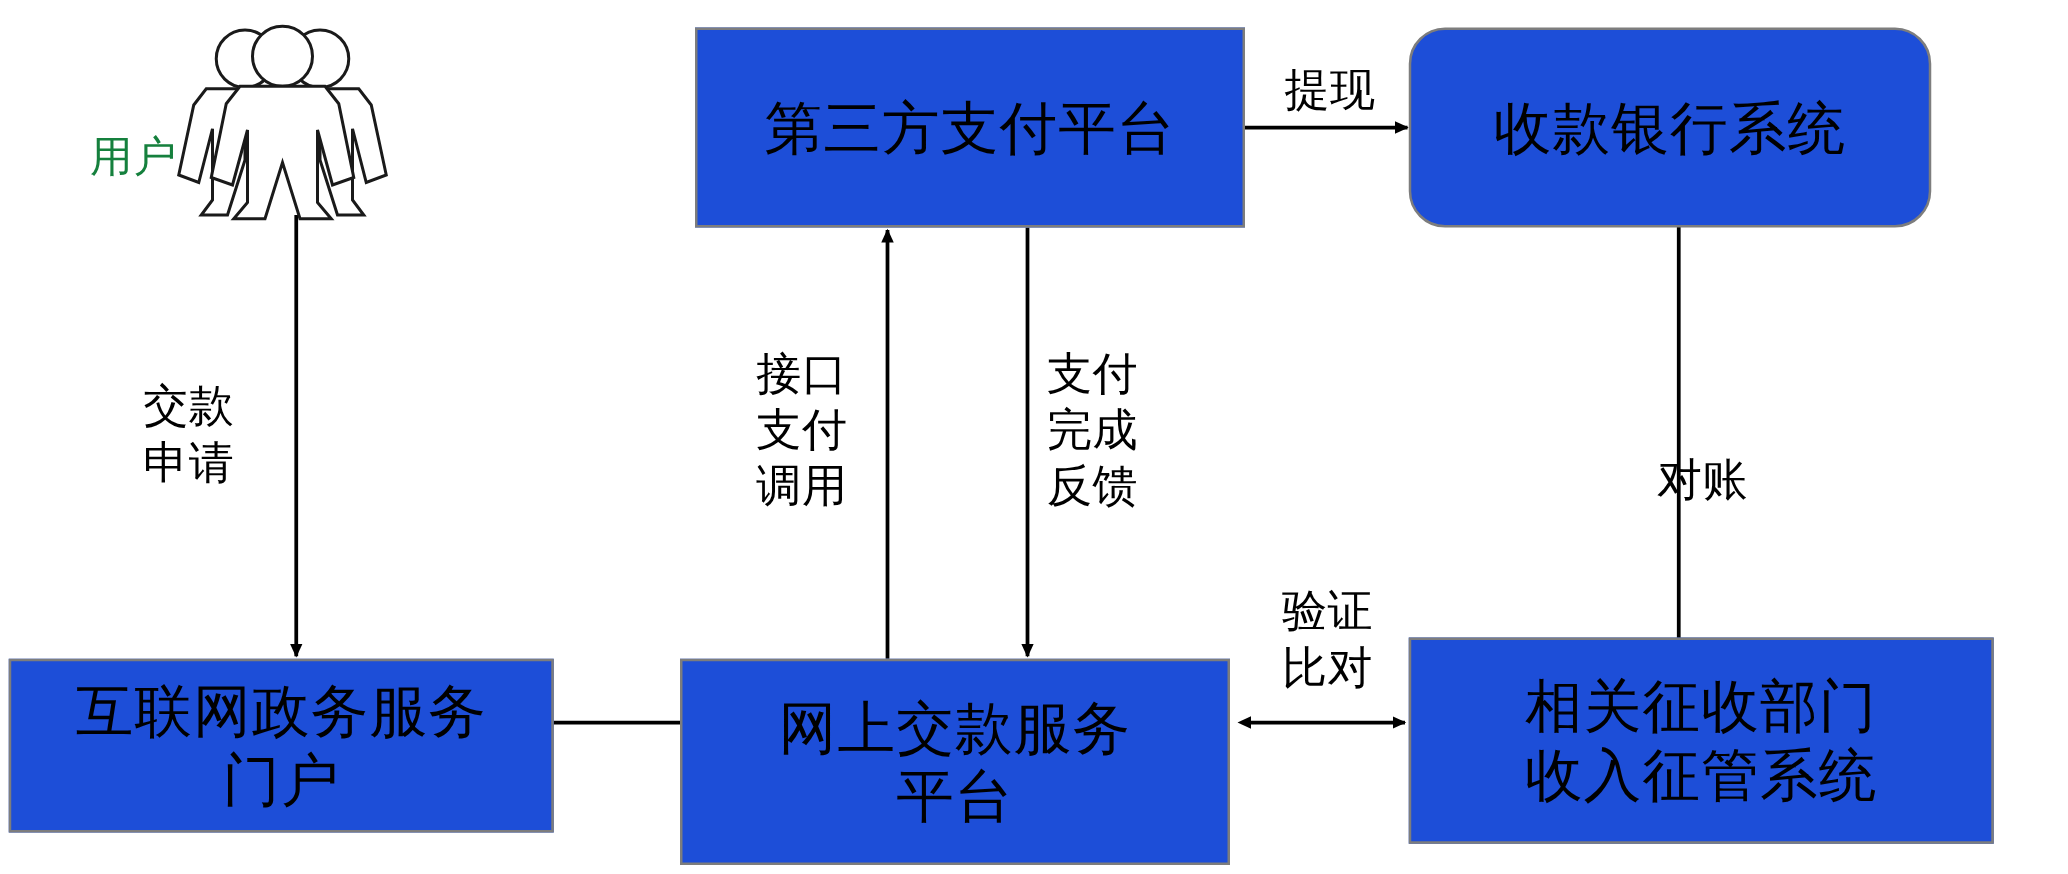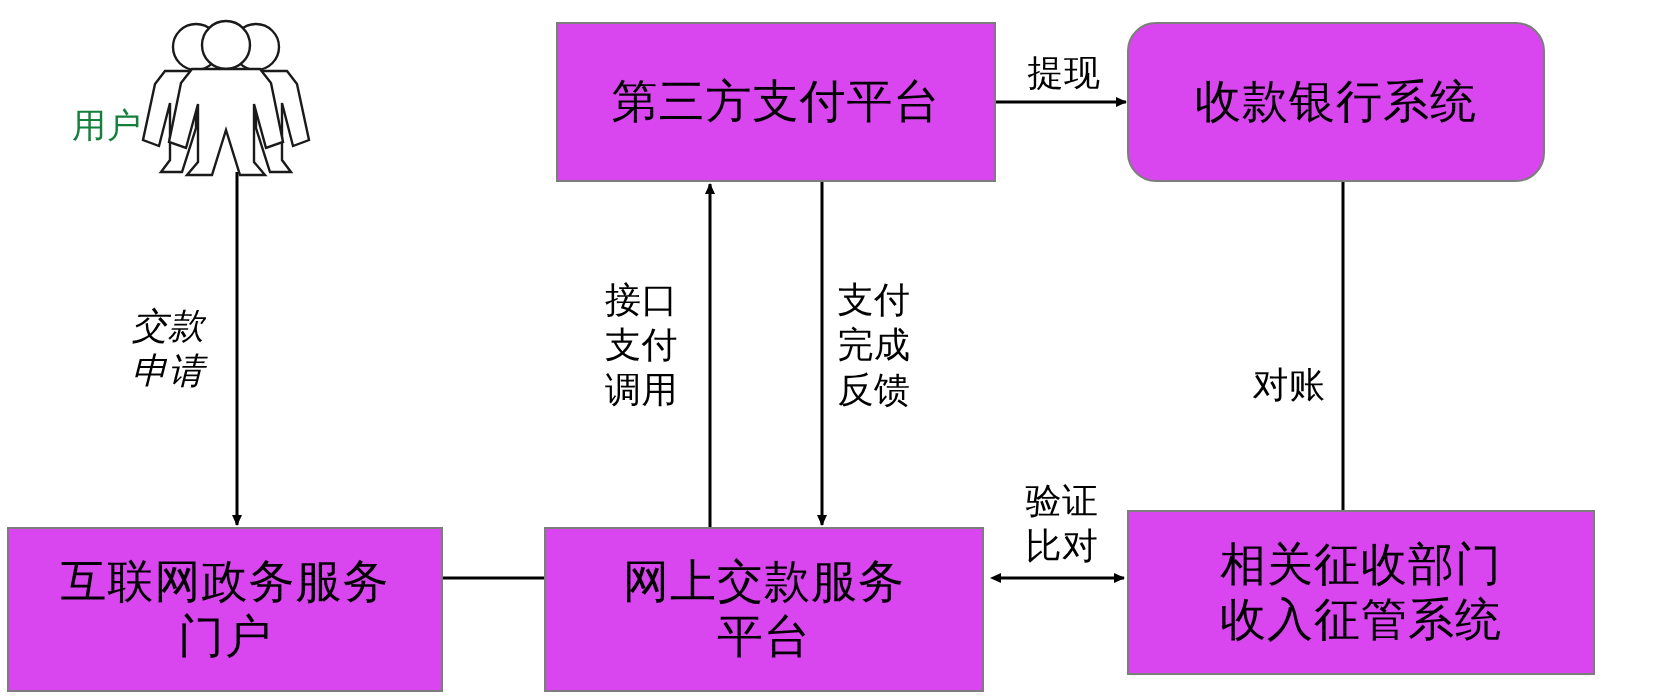--- a/index.html
+++ b/index.html
@@ -12,31 +12,30 @@
     width: 1654px;
     height: 699px;
     background: #ffffff;
     font-family: "DejaVu Sans", "Liberation Sans", sans-serif;
     overflow: hidden;
   }
   .node-box {
     position: absolute;
     box-sizing: border-box;
     border: 2px solid #7d7d7d;
-    background: #d946ef;
+    background: #1d4ed8;
     display: flex;
     align-items: center;
     justify-content: center;
     text-align: center;
     color: #000000;
     line-height: 1.18;
     white-space: pre-line;
     font-size: 46px;
     letter-spacing: 1px;
-    font-family: Liberation Serif, serif;
   }
   .edge-label {
     position: absolute;
     color: #000000;
     font-size: 36px;
     line-height: 1.25;
     text-align: center;
     white-space: pre-line;
     letter-spacing: 0.5px;
   }
@@ -103,43 +102,43 @@
                L187 175 L212 175 L226 130
                L240 175 L265 175 L254 162 L254 104 L266 148 L283 142
                L271 83 L260 69 Z"></path>
     </g>
   </svg>
 
   <div class="node-box" style="left:556px; top:22px; width:440px; height:160px;">第三方支付平台</div>
 
   <div class="node-box" style="left:1127px; top:22px; width:418px; height:160px;border-radius:29px;">收款银行系统</div>
 
-  <div class="node-box" style="left:7px; top:527px; width:436px; height:165px;">互联网政务服务
+  <div class="node-box" style="left:7px; top:527px; width:436px; height:139px;">互联网政务服务
 门户</div>
 
   <div class="node-box" style="left:544px; top:527px; width:440px; height:165px;">网上交款服务
 平台</div>
 
   <div class="node-box" style="left:1127px; top:510px; width:468px; height:165px;">相关征收部门
 收入征管系统</div>
 
   <div class="actor-label" style="left:72px; top:103px;">用户</div>
 
-  <div class="edge-label" style="left:113px; top:303px; width:110px;font-style:italic;">交款
+  <div class="edge-label" style="left:96px; top:303px; width:110px;">交款
 申请</div>
 
 
   <div class="edge-label" style="left:586px; top:277px; width:92px;text-align:right;">接口
 支付
 调用</div>
 
   <div class="edge-label" style="left:828px; top:277px; width:92px;">支付
 完成
 反馈</div>
 
   <div class="edge-label" style="left:1012px; top:50px; width:104px;">提现</div>
 
-  <div class="edge-label" style="left:1237px; top:362px; width:104px;">对账</div>
+  <div class="edge-label" style="left:1310px; top:362px; width:104px;">对账</div>
 
-  <div class="edge-label" style="left:1008px; top:478px; width:108px;">验证
+  <div class="edge-label" style="left:1008px; top:467px; width:108px;">验证
 比对</div>
 
 </div>
 
 </body></html>

